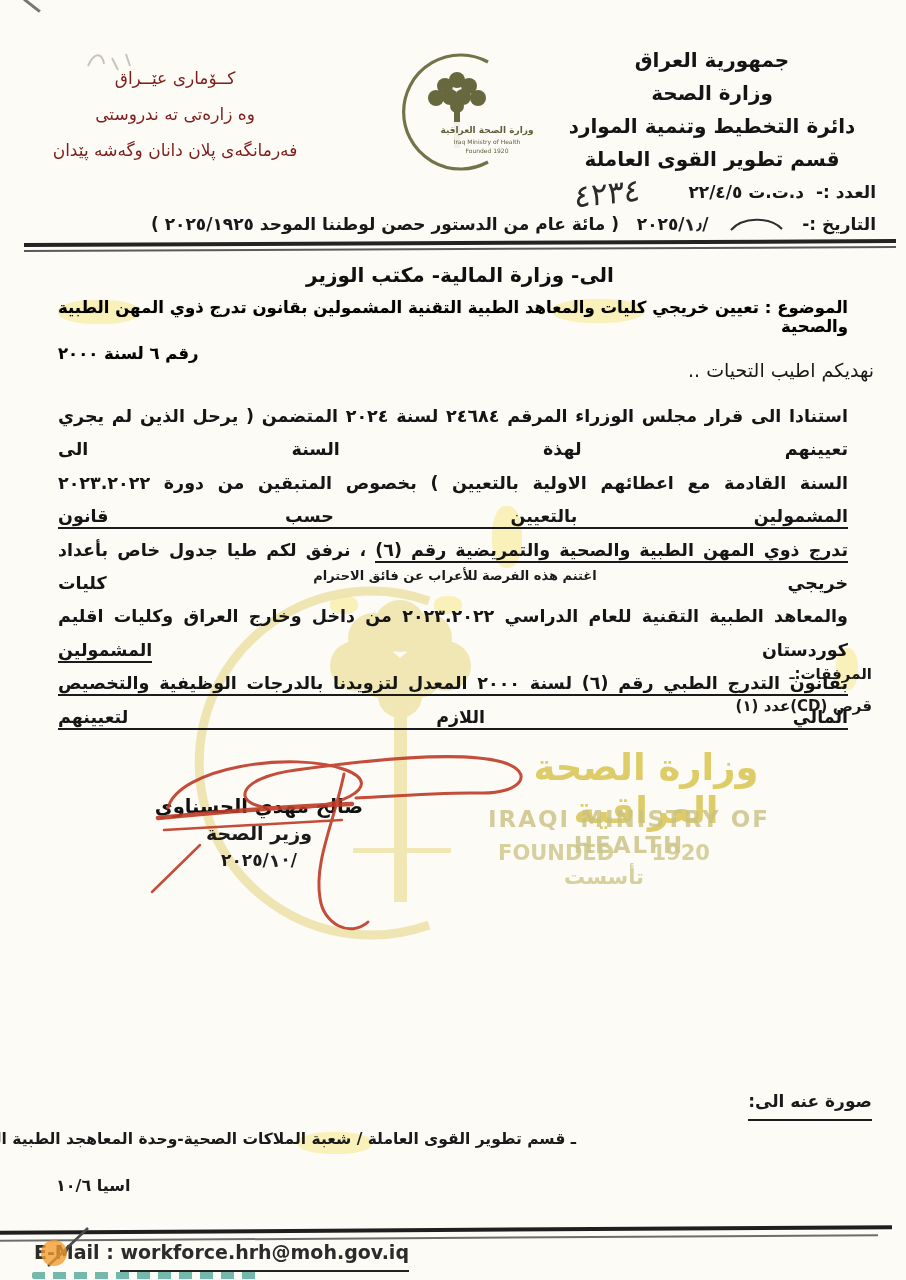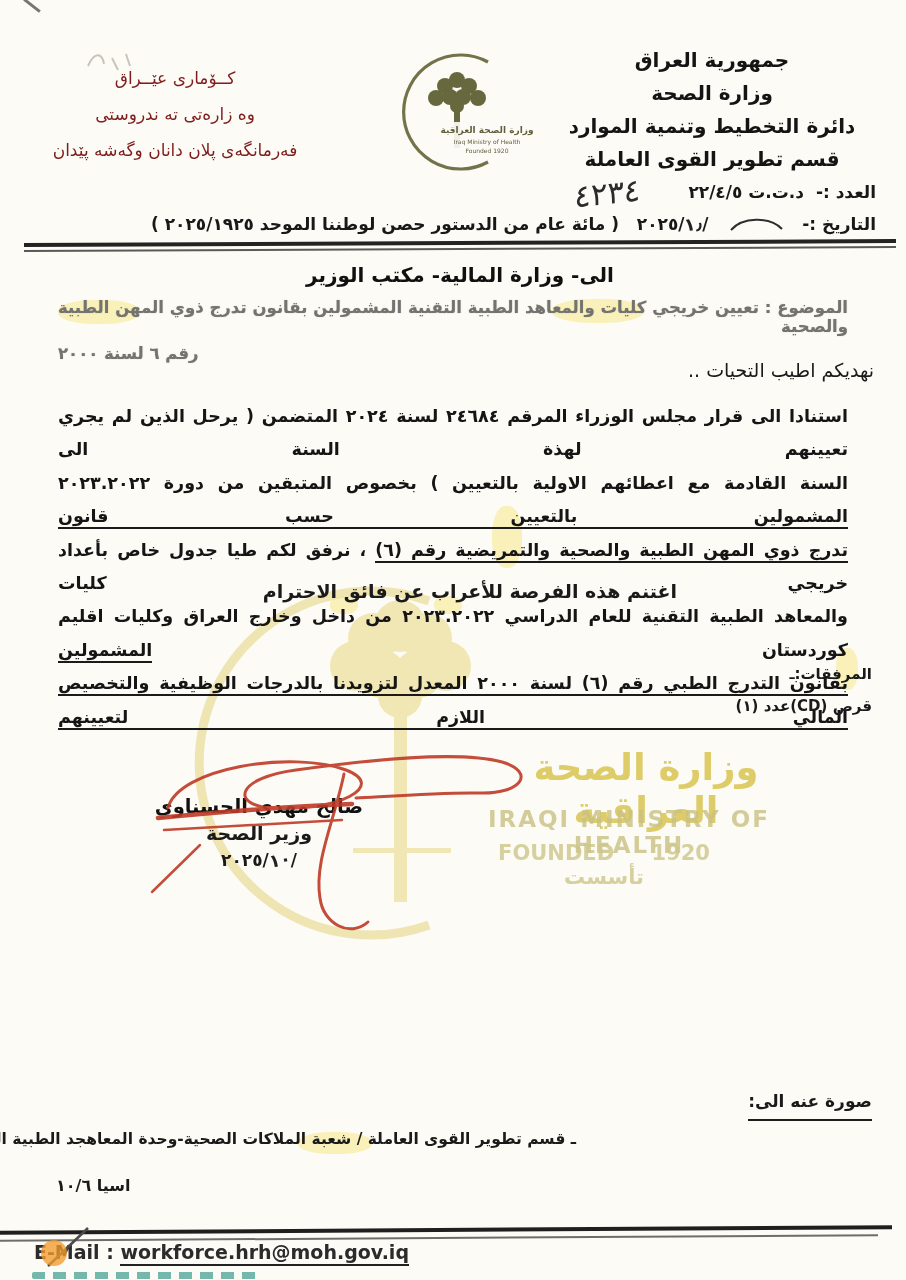--- a/index.html
+++ b/index.html
@@ -16,30 +16,30 @@
   .ref-line{display:block;height:31px;white-space:nowrap;}
   .hand-big{display:inline-block;font-weight:normal;font-size:31px;line-height:20px;
             transform:rotate(-6deg) skewX(-6deg);margin-right:42px;color:#2b2b2b;vertical-align:-6px;}
   .hand-sm{display:inline-block;font-weight:bold;font-size:18px;transform:rotate(-10deg);color:#222;}
   .date-num{direction:ltr;unicode-bidi:isolate;display:inline-block;}
   .curve{display:inline-block;vertical-align:-4px;margin:0 10px 0 14px;}
   .rule{top:241px;left:24px;width:872px;height:3.5px;background:#232323;transform:rotate(-.25deg);}
   .rule.thin{top:248px;height:1.5px;opacity:.75;}
   
   .to-line{top:263px;left:238px;width:444px;text-align:center;font-weight:bold;font-size:20px;color:#101010;}
-  .subject{top:298px;left:58px;width:790px;color:#737373;font-weight:bold;font-size:16.5px;
+  .subject{top:298px;left:58px;width:790px;color:#000000;font-weight:bold;font-size:16.5px;
            text-shadow:0 0 1px rgba(143,138,82,.65);z-index:2;}
   .subject .l1{display:block;text-align:justify;text-align-last:justify;}
   .subject .l2{display:block;text-align:left;margin-top:8px;}
   .greeting{top:359px;right:32px;font-weight:normal;font-size:19px;}
   .body-par{top:400px;left:58px;width:790px;font-size:17.5px;font-weight:bold;
             line-height:33.4px;color:#151515;z-index:2;}
   .jline{text-align:justify;text-align-last:justify;}
   .ul{border-bottom:2.2px solid #1b1b1b;padding-bottom:1px;}
-  .closing{top:580px;left:233px;width:444px;font-weight:bold;font-size:19px;z-index:2;}
+  .closing{top:568px;left:233px;width:444px;text-align:center;font-weight:bold;font-size:13px;z-index:2;}
   .attach{top:665px;right:34px;text-align:right;font-weight:bold;font-size:15px;z-index:2;}
   .attach .item{display:block;margin-top:14px;font-size:15px;margin-left:48px;}
   
   .stamp{z-index:1;}
   .wm-ar{top:746px;left:490px;width:312px;text-align:center;font-size:37px;font-weight:bold;
          color:#d8c24a;opacity:.82;letter-spacing:1px;z-index:1;}
   .wm-en{top:806px;left:446px;width:366px;text-align:center;font-size:23px;font-weight:bold;
          letter-spacing:2px;color:#c9c183;opacity:.8;z-index:1;direction:ltr;}
   .wm-f{top:841px;left:446px;width:316px;text-align:center;font-size:21px;font-weight:bold;
         color:#cdc68a;opacity:.8;z-index:1;direction:ltr;word-spacing:30px;}
@@ -49,21 +49,21 @@
   .sig-title{font-weight:bold;font-size:19px;margin-top:4px;}
   .sig-date{font-weight:bold;font-size:17px;margin-top:5px;}
   
   .cc-label{top:1091px;right:34px;font-weight:bold;font-size:17px;border-bottom:2px solid #1c1c1c;
             padding-bottom:8px;z-index:2;margin-left:22px;}
   .cc-line1{top:1130px;left:35px;width:541px;text-align:right;font-weight:bold;font-size:15.5px;white-space:nowrap;}
   .cc-line2{top:1176px;left:56px;font-weight:bold;font-size:16px;}
   .f-line{top:1228px;left:0;width:892px;height:3.5px;background:#1f1f1f;transform:rotate(-.35deg);}
   .f-line.thin{top:1237px;width:878px;height:1.5px;background:#3d3d3d;opacity:.75;}
   .email{top:1241px;left:34px;direction:ltr;text-align:left;font-weight:bold;font-size:19px;color:#2b2b2b;z-index:2;}
-  .email .addr{border-bottom:2.5px solid #222;padding-bottom:1px;}
+  .email .addr{border-bottom:2.5px solid #222;padding-bottom:7px;}
   .phone{top:1244px;right:34px;font-weight:bold;font-size:17px;margin-top:44px;}
   .teal-strip{top:1272px;left:32px;width:226px;height:7px;opacity:.75;border-radius:2px;
       background:repeating-linear-gradient(90deg,#47a193 0 13px,rgba(0,0,0,0) 13px 21px);}
   
   .blob{position:absolute;background:#f6e87c;opacity:.5;border-radius:45%;z-index:0;}
   .corner-mark{top:4px;left:22px;width:20px;height:3px;background:#555;transform:rotate(38deg);opacity:.8;}
   .overlay{position:absolute;left:0;top:0;z-index:3;pointer-events:none;}
 </style>
 </head>
 <body>

